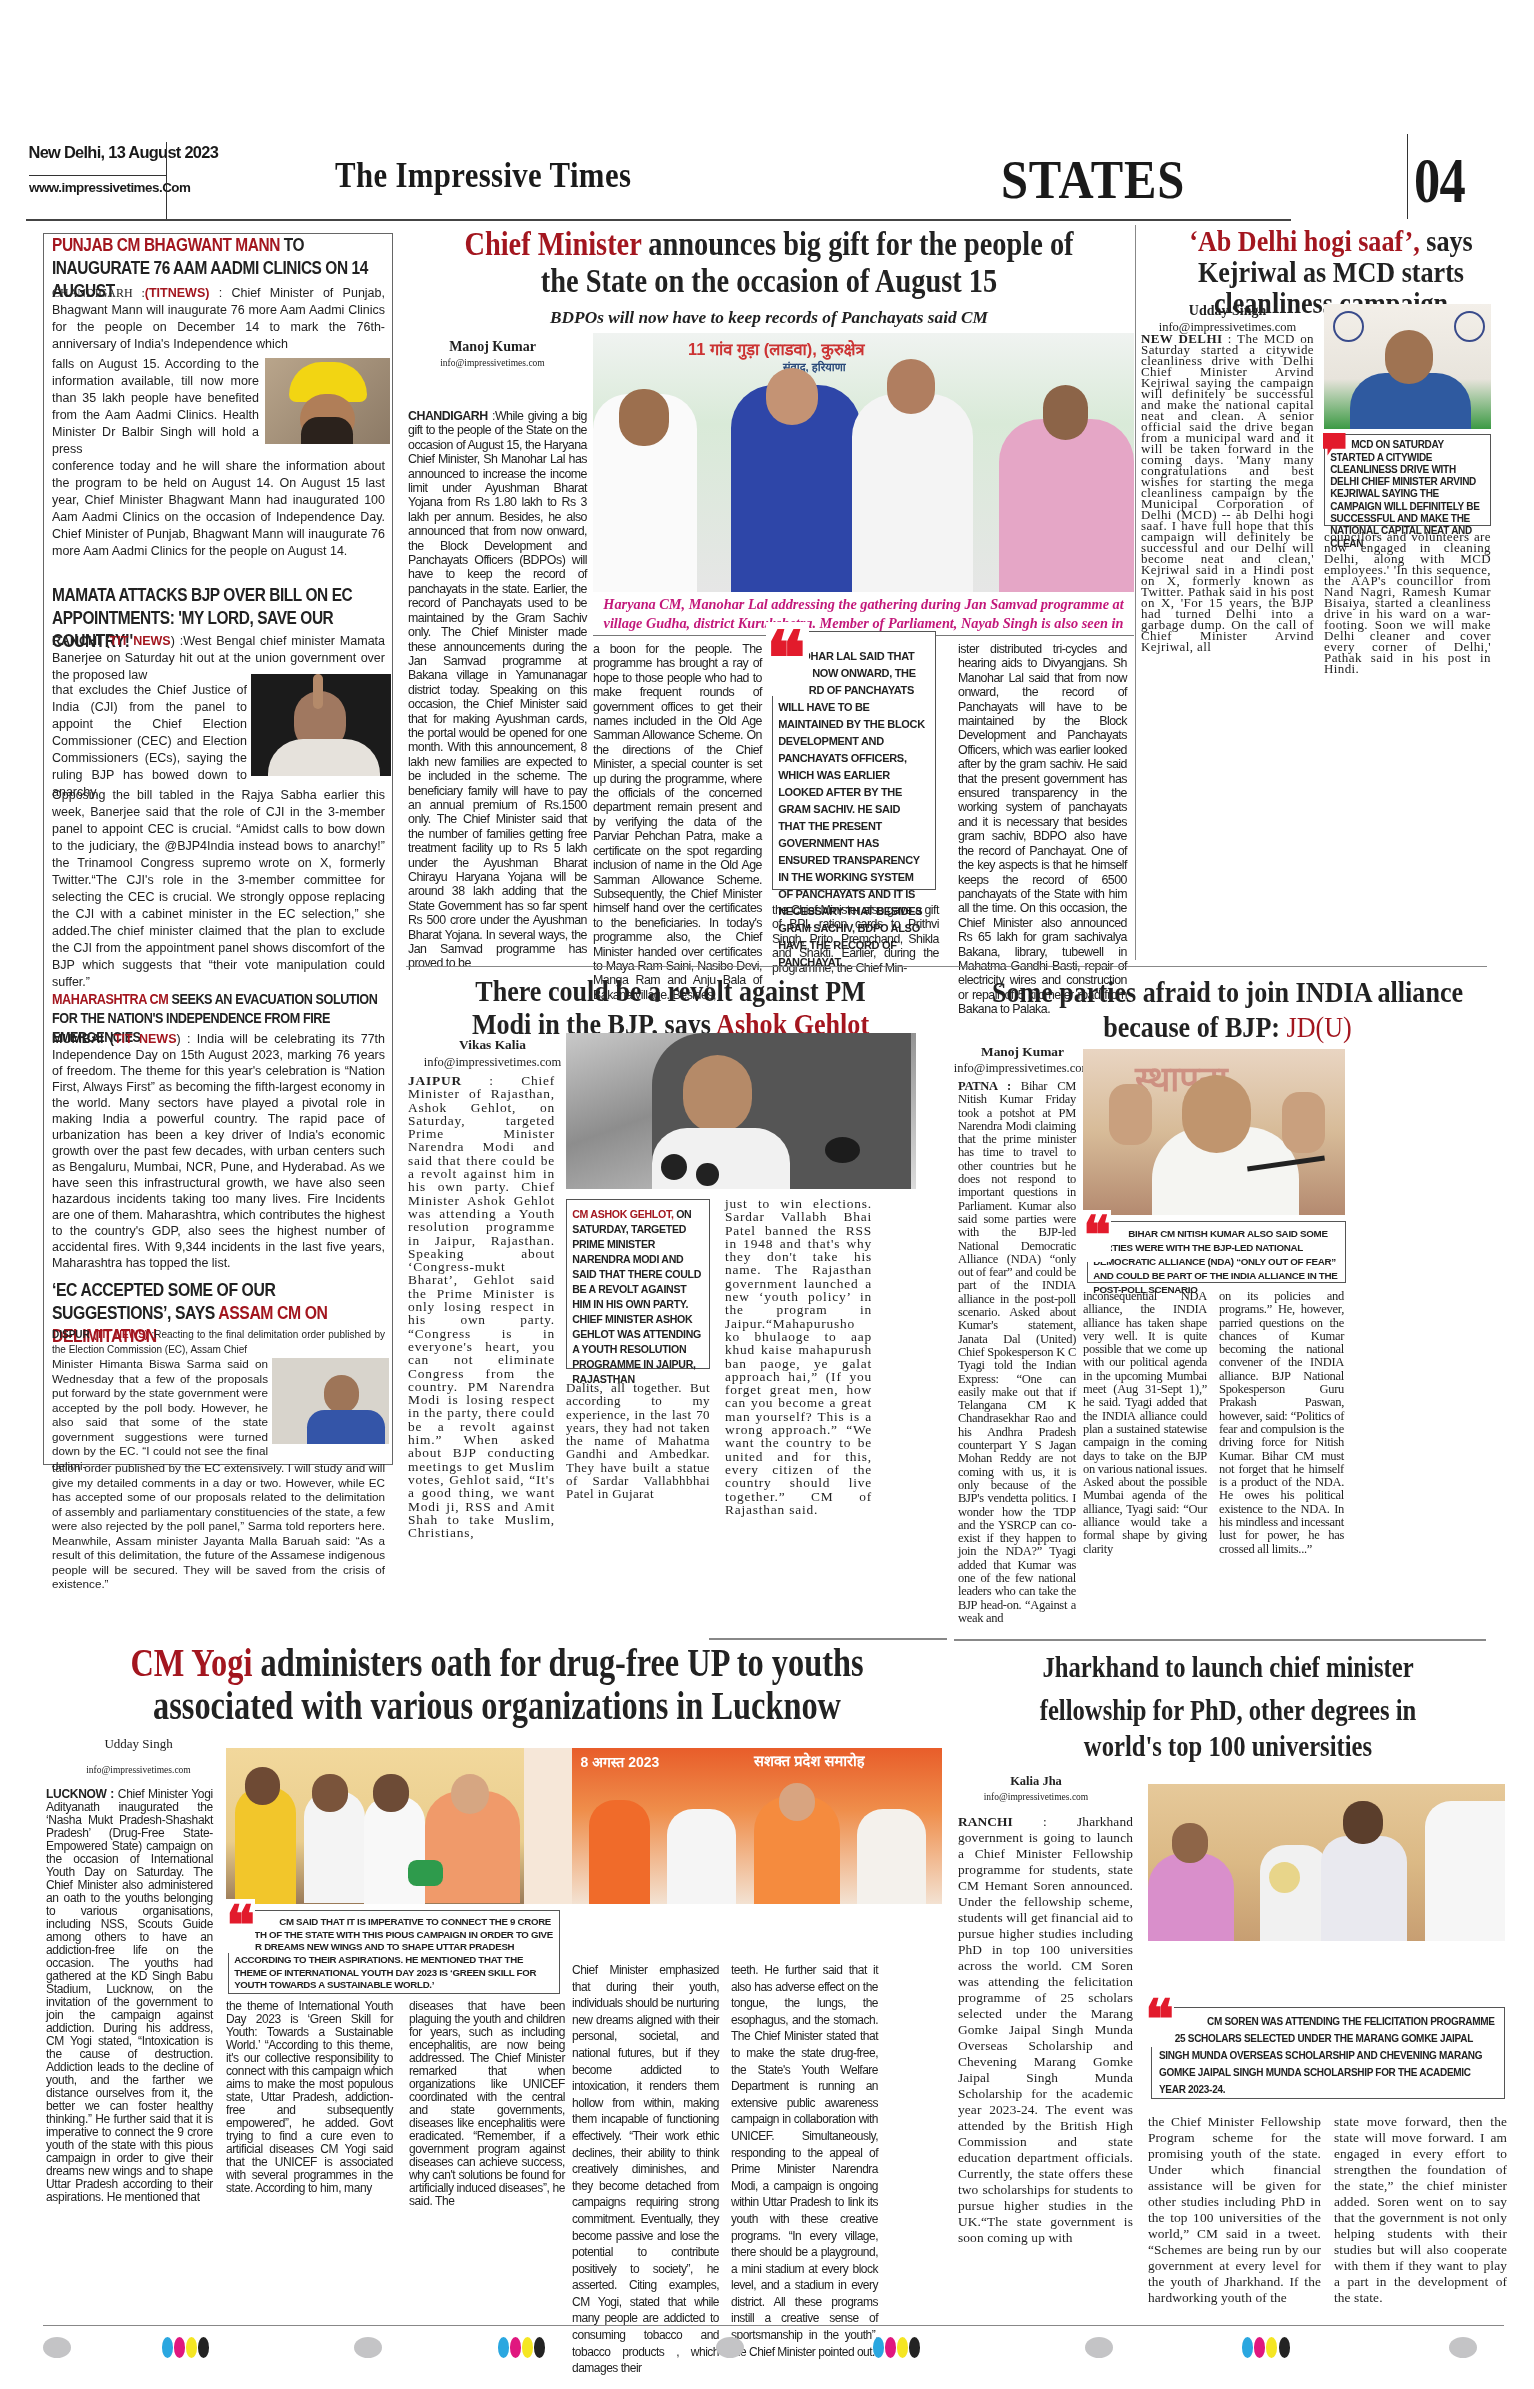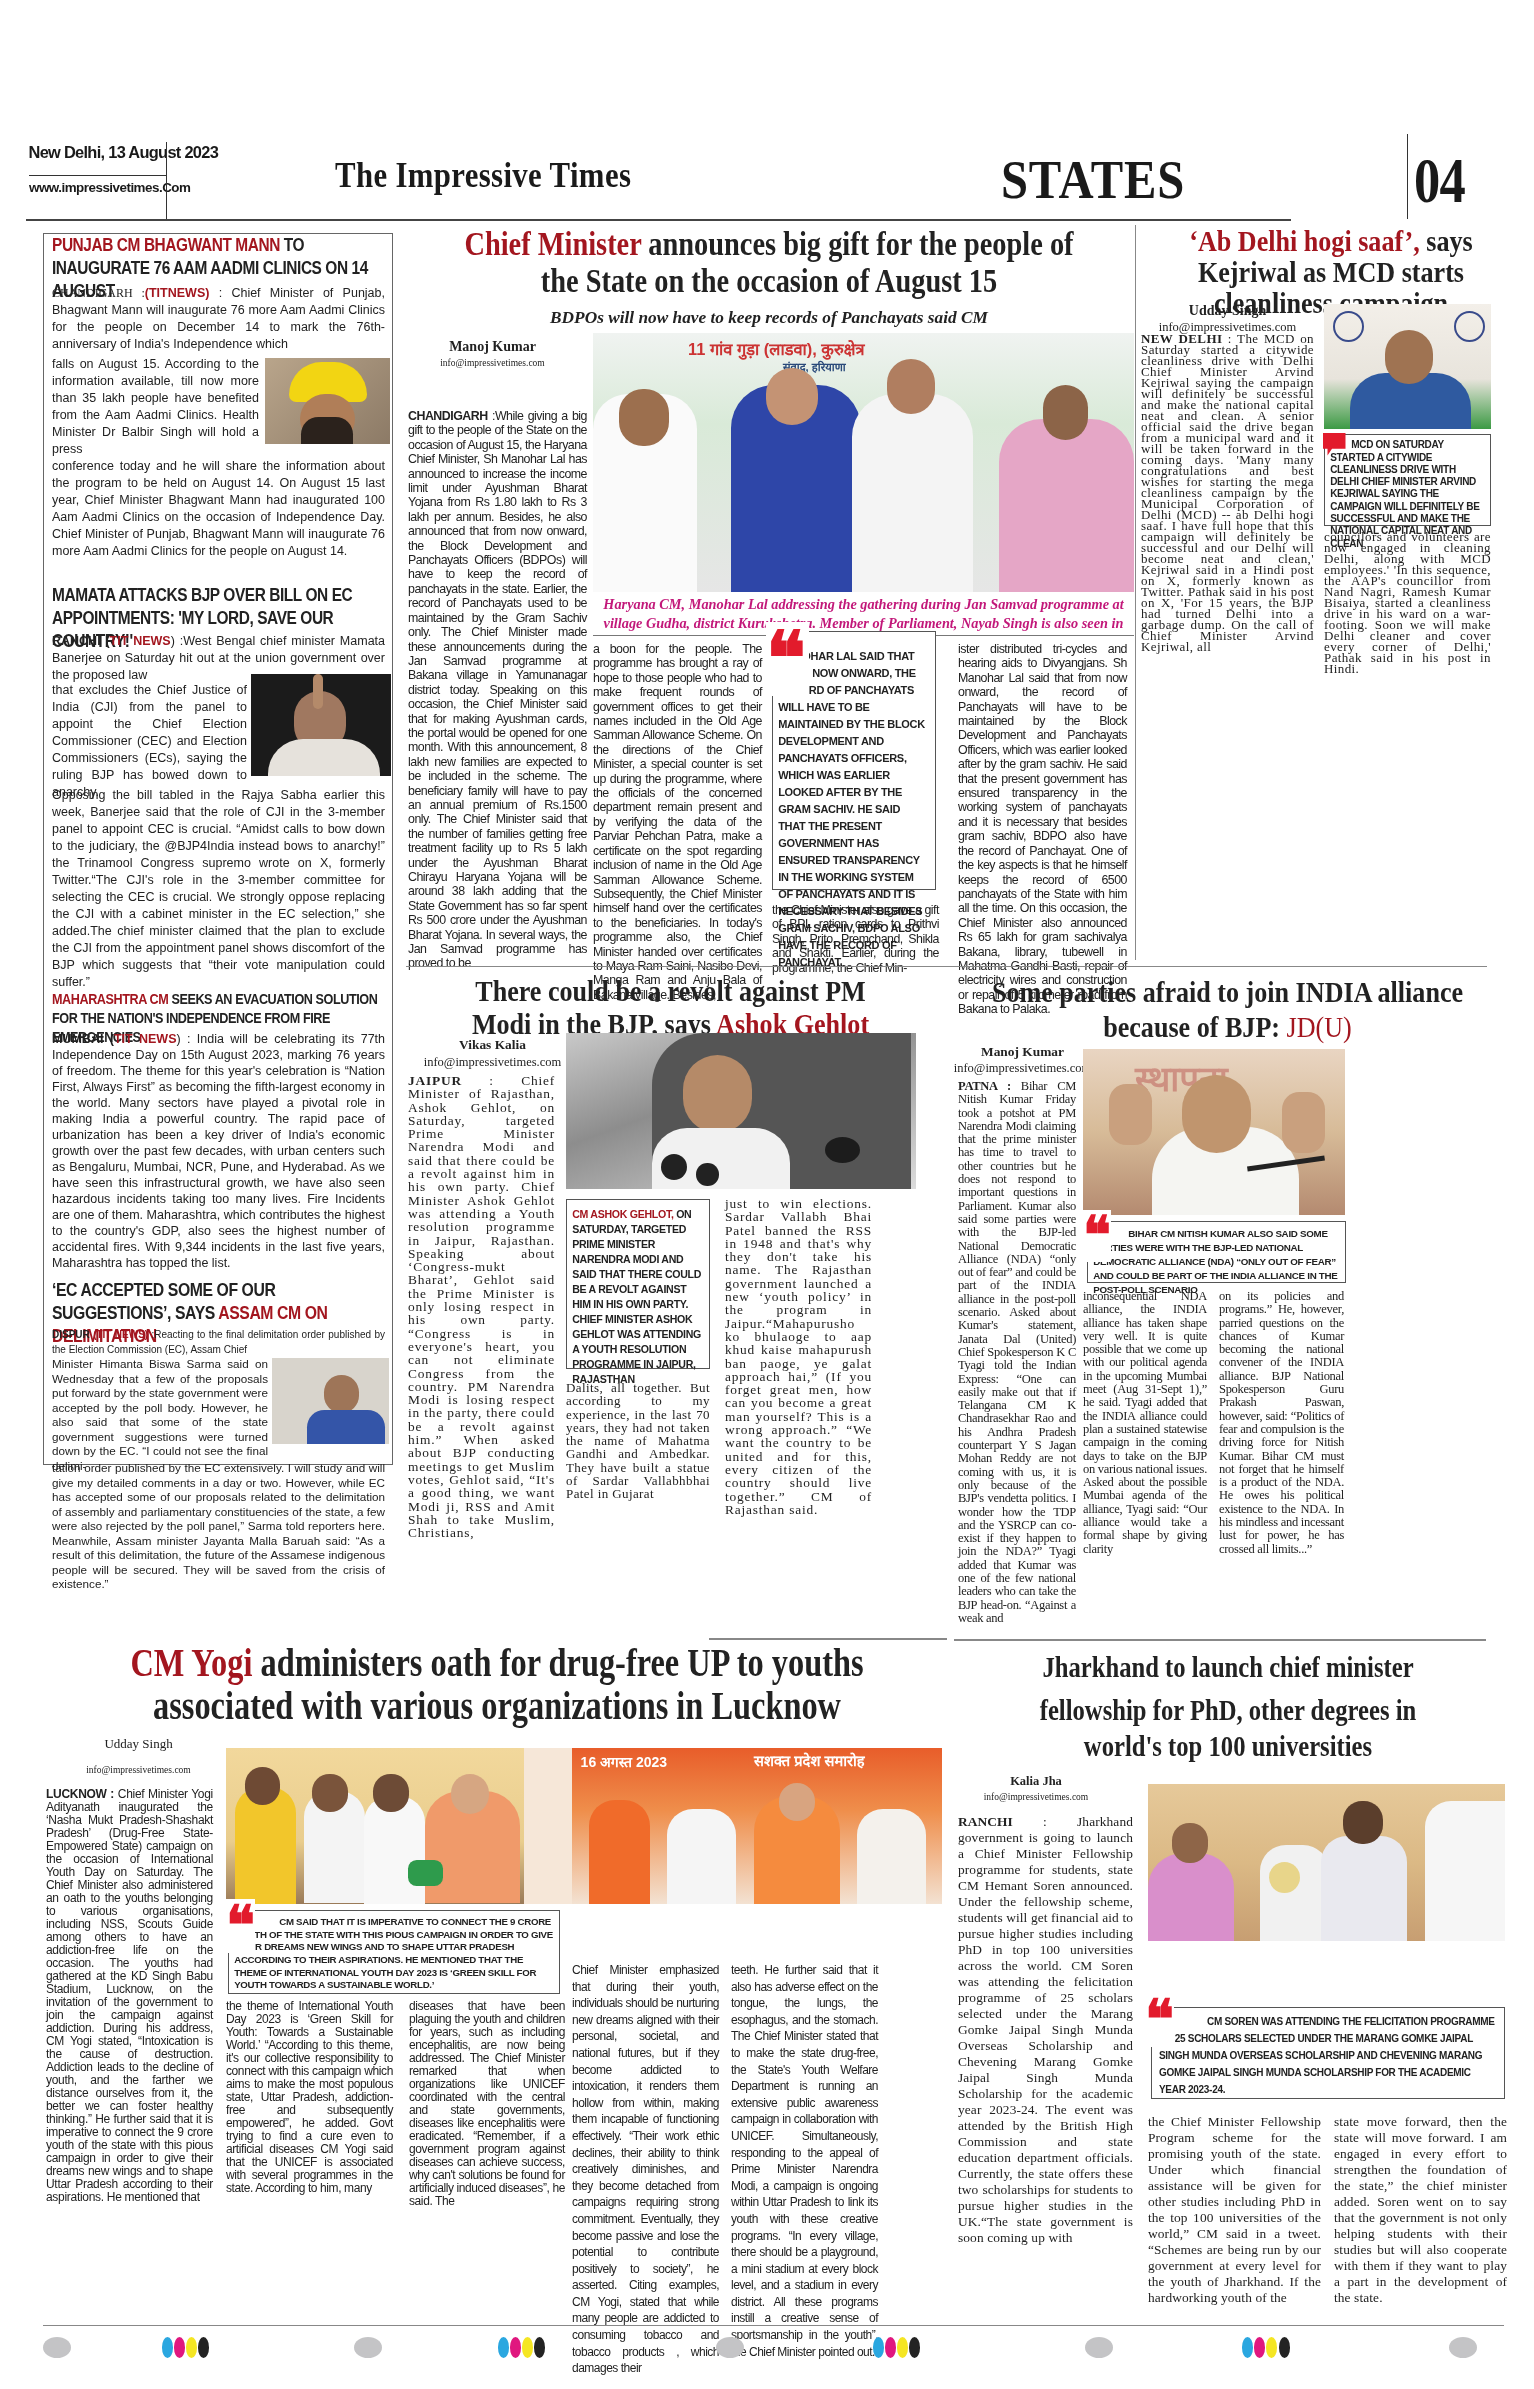--- a/index.html
+++ b/index.html
@@ -258,21 +258,21 @@
   <div style="position:absolute;left:78px;top:43px;width:61px;height:112px;background:#f4f4f4;border-radius:26px 26px 0 0"></div>
   <div style="position:absolute;left:86px;top:26px;width:36px;height:38px;background:#7a543b;border-radius:17.3px"></div>
   <div style="position:absolute;left:138px;top:48px;width:61px;height:108px;background:#f8f8f8;border-radius:26px 26px 0 0"></div>
   <div style="position:absolute;left:147px;top:26px;width:36px;height:38px;background:#6d4b36;border-radius:17.3px"></div>
   <div style="position:absolute;left:199px;top:43px;width:95px;height:112px;background:#f09a6a;border-radius:35px 35px 0 0"></div>
   <div style="position:absolute;left:225px;top:26px;width:38px;height:40px;background:#d6a682;border-radius:19px"></div>
   <div style="position:absolute;left:182px;top:112px;width:35px;height:26px;background:#2e9b4c;border-radius:8.6px"></div>
   <div style="position:absolute;left:298px;top:0;width:48px;height:156px;background:#f6e7d8"></div>
 </div>
 <div class="photo" style="left:572px;top:1748px;width:370px;height:156px;background:linear-gradient(180deg,#e85d2a 0%,#ef8e4b 40%,#f3e2d2 100%)">
-  <div class="abs" style="left:8.6px;top:3.5px;font-size:14px;font-weight:bold;color:#fff">16 अगस्त 2023</div>
+  <div class="abs" style="left:8.6px;top:3.5px;font-size:14px;font-weight:bold;color:#fff">8 अगस्त 2023</div>
   <div class="abs" style="left:182px;top:1.7px;font-size:14.7px;font-weight:bold;color:#fff">सशक्त प्रदेश समारोह</div>
   <div style="position:absolute;left:17.3px;top:52px;width:61px;height:104px;background:#f06b2a;border-radius:26px 26px 0 0"></div>
   <div style="position:absolute;left:95px;top:61px;width:69px;height:95px;background:#f5f5f5;border-radius:26px 26px 0 0"></div>
   <div style="position:absolute;left:182px;top:48px;width:86px;height:108px;background:#f58b3e;border-radius:35px 35px 0 0"></div>
   <div style="position:absolute;left:207px;top:35px;width:36px;height:38px;background:#d8a480;border-radius:19px"></div>
   <div style="position:absolute;left:285px;top:61px;width:69px;height:95px;background:#f4f1ec;border-radius:26px 26px 0 0"></div>
 </div>
 <div class="quote-box" style="left:228px;top:1910px;width:332px;height:84px;font-size:9.7px;line-height:12.6px;padding:5.2px 5.2px;text-indent:45px">
   <span>CM SAID THAT IT IS IMPERATIVE TO CONNECT THE 9 CRORE YOUTH OF THE STATE WITH THIS PIOUS CAMPAIGN IN ORDER TO GIVE THEIR DREAMS NEW WINGS AND TO SHAPE UTTAR PRADESH ACCORDING TO THEIR ASPIRATIONS. HE MENTIONED THAT THE THEME OF INTERNATIONAL YOUTH DAY 2023 IS ‘GREEN SKILL FOR YOUTH TOWARDS A SUSTAINABLE WORLD.’</span>
 </div>

